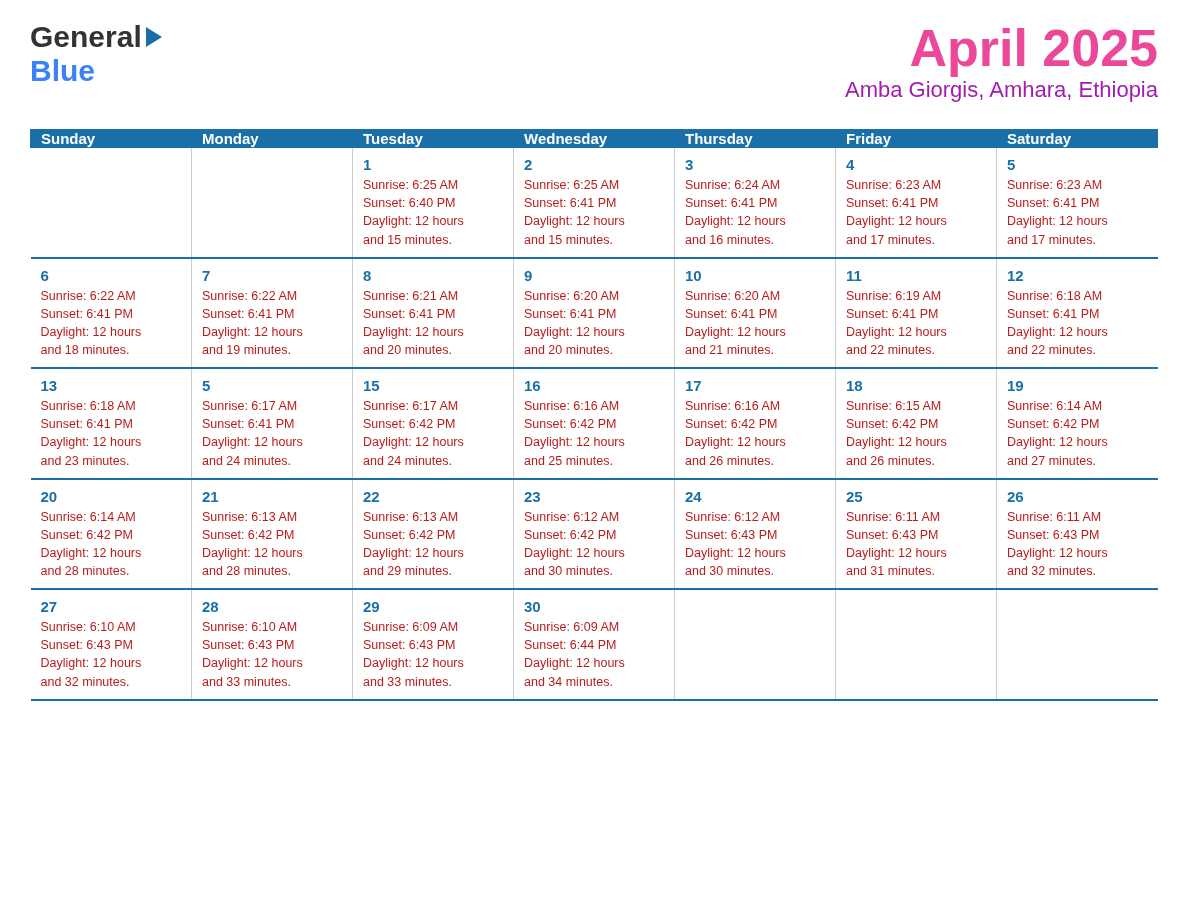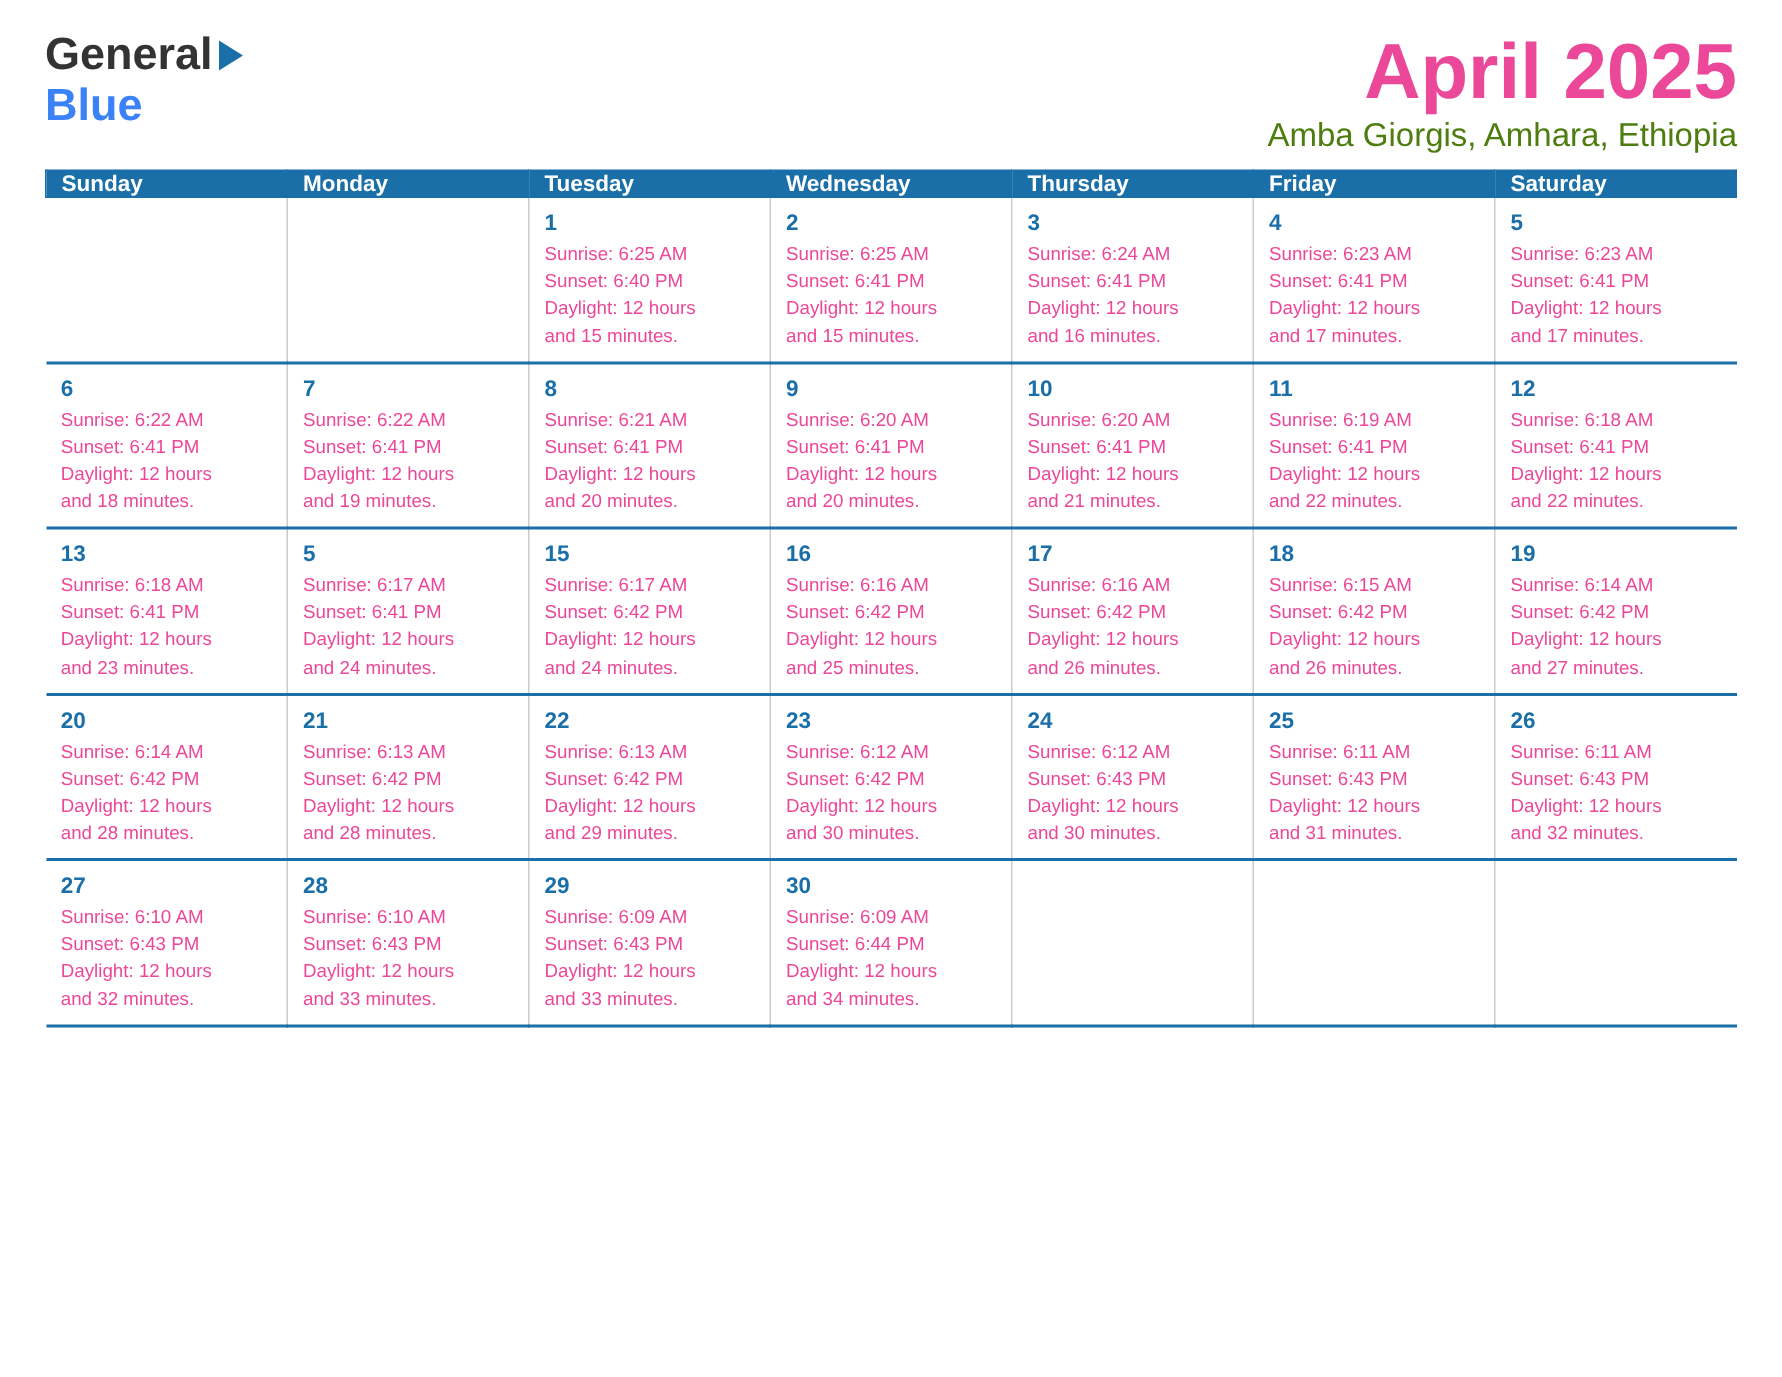--- a/index.html
+++ b/index.html
@@ -7,39 +7,39 @@
       font-family: Arial, sans-serif;
       background: #fff;
       width: 1188px;
       min-height: 918px;
       padding: 20px 30px;
     }
     .header {
       display: flex;
       justify-content: space-between;
       align-items: flex-start;
-      margin-bottom: 10px;
+      margin-bottom: 26px;
     }
     .logo {
       display: flex;
       flex-direction: column;
       align-items: flex-start;
     }
     .title-block {
       text-align: right;
     }
     .month-title {
       font-size: 52px;
       font-weight: bold;
       color: #ec4899;
       line-height: 1.1;
     }
     .location-title {
       font-size: 22px;
-      color: #4d7c0f;
+      color: #a21caf;
       font-weight: normal;
     }
     table {
       width: 100%;
       border-collapse: collapse;
       margin-top: 10px;
     }
     thead tr th {
       background-color: #1a6fa8;
       color: #fff;
@@ -67,21 +67,21 @@
     }
     .day-num {
       font-size: 15px;
       font-weight: bold;
       color: #1a6fa8;
       display: block;
       margin-bottom: 3px;
     }
     .day-info {
       font-size: 12.5px;
-      color: #ec4899;
+      color: #b91c1c;
       line-height: 1.45;
     }
     .empty-cell {
       background: #fff;
     }
     .logo-row {
       display: flex;
       align-items: center;
     }
     .logo-text-general {

